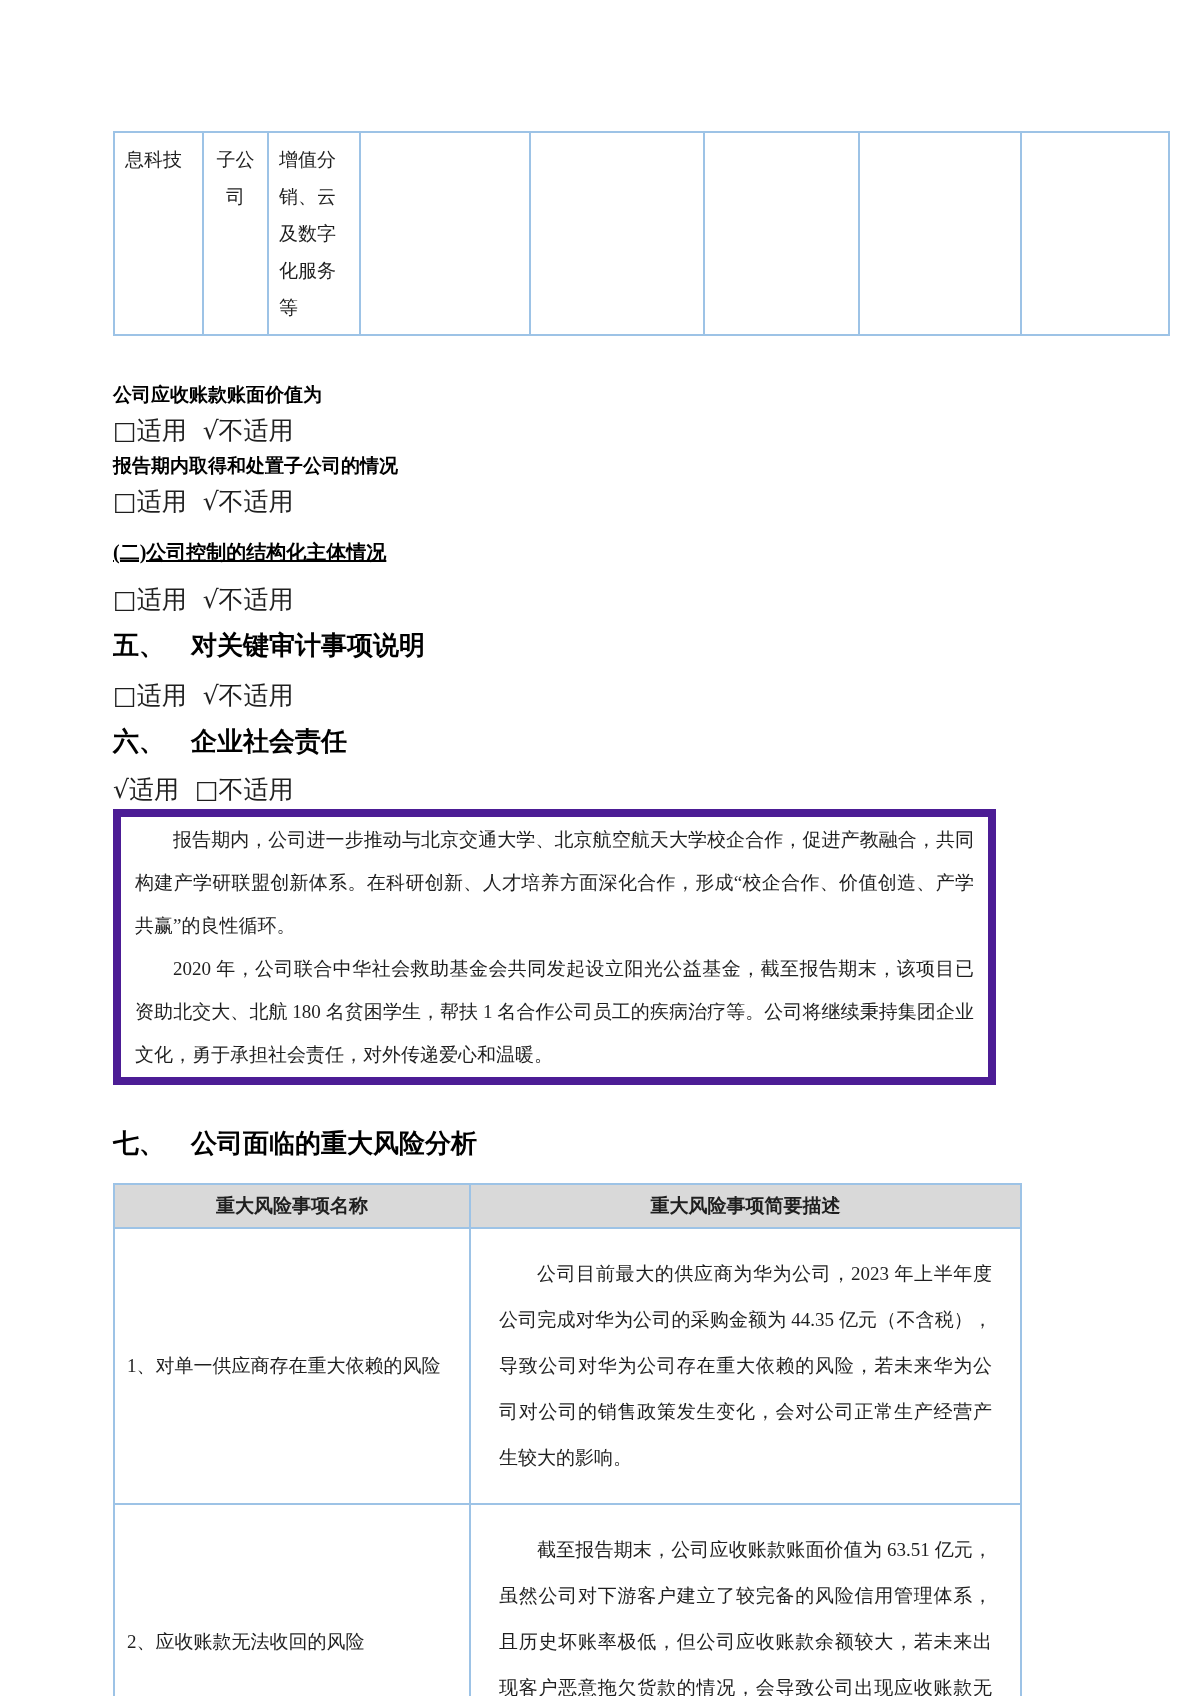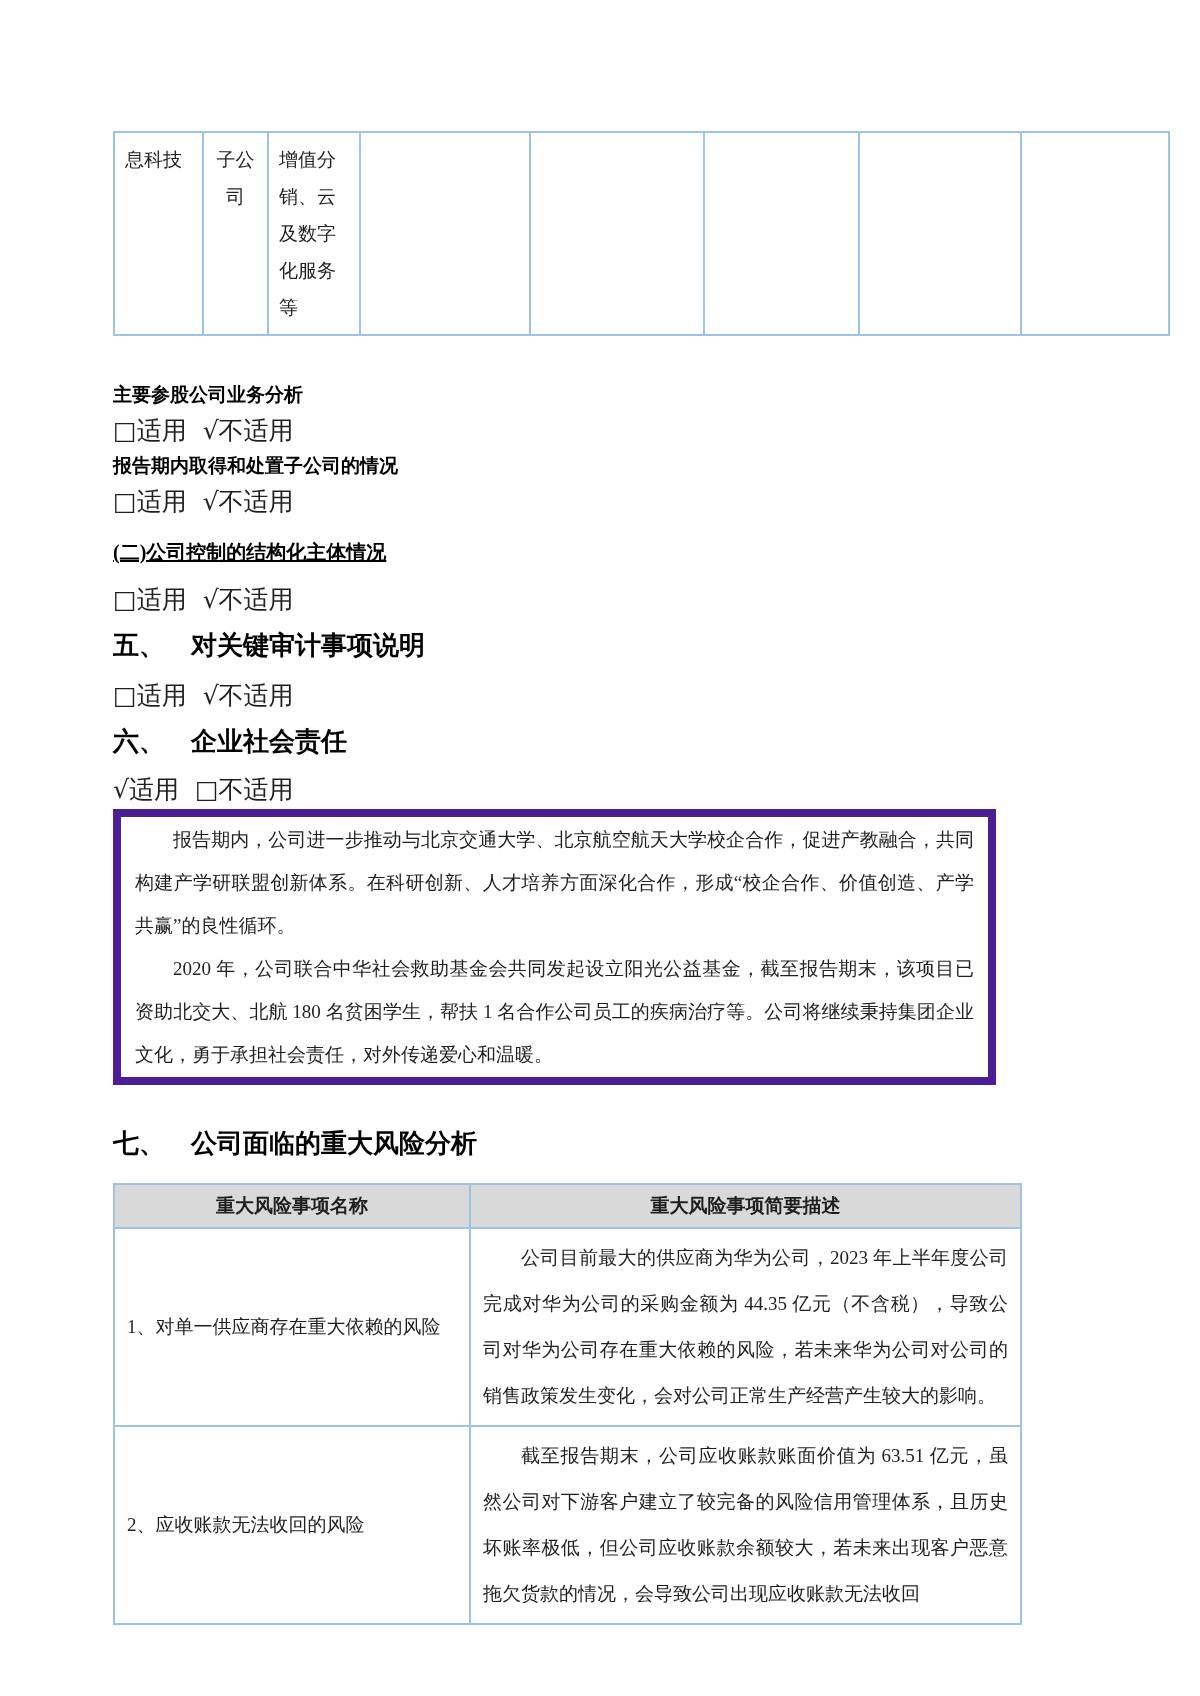--- a/index.html
+++ b/index.html
@@ -93,21 +93,21 @@
     background:#d9d9d9;
     font-weight:bold;
     text-align:center;
     height:42px;
     line-height:42px;
     padding:0 6px;
   }
   td.rt-name{width:342px;padding:10px 12px;line-height:34px;}
   td.rt-desc{width:537px;padding:6px 12px;}
   td.rt-desc p{
-    margin:0;
+    margin:16px;
     line-height:46px;
     text-align:justify;
     text-indent:2em;
   }
 </style>
 </head>
 <body>
 
 <div class="page">
   <div class="content">
@@ -120,21 +120,21 @@
         <td class="tc3">增值分销、云及数字化服务等</td>
         <td class="tc4"></td>
         <td class="tc5"></td>
         <td class="tc6"></td>
         <td class="tc7"></td>
         <td class="tc8"></td>
       </tr>
     </tbody>
       </table>
 
-    <div class="h-sm mt-h1">主要参股公司业务分析</div>
+    <div class="h-sm mt-h1">公司应收账款账面价值为</div>
     <div class="app-line">
       <span class="sym">□</span><span>适用</span><span class="sym gap">√</span><span>不适用</span>
     </div>
 
     <div class="h-sm mt-h2">报告期内取得和处置子公司的情况</div>
     <div class="app-line">
       <span class="sym">□</span><span>适用</span><span class="sym gap">√</span><span>不适用</span>
     </div>
 
     <div class="h-md mt-h3">(二)公司控制的结构化主体情况</div>

